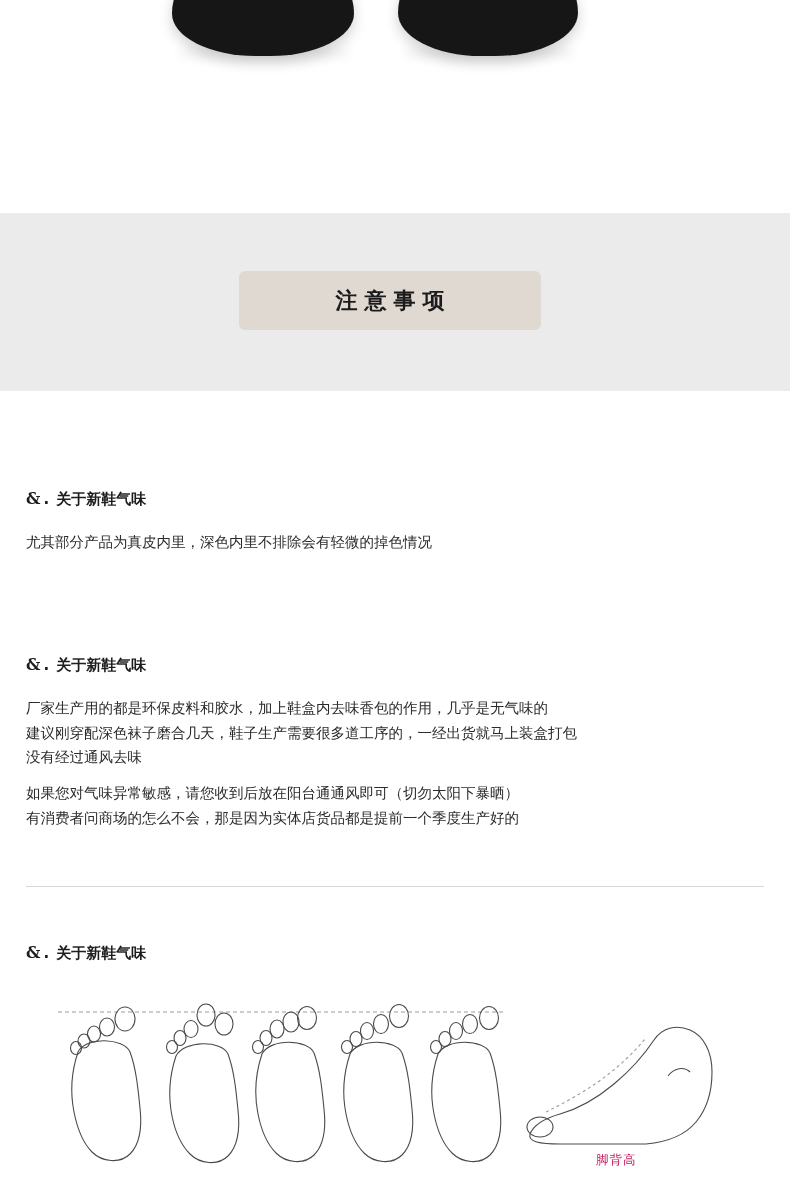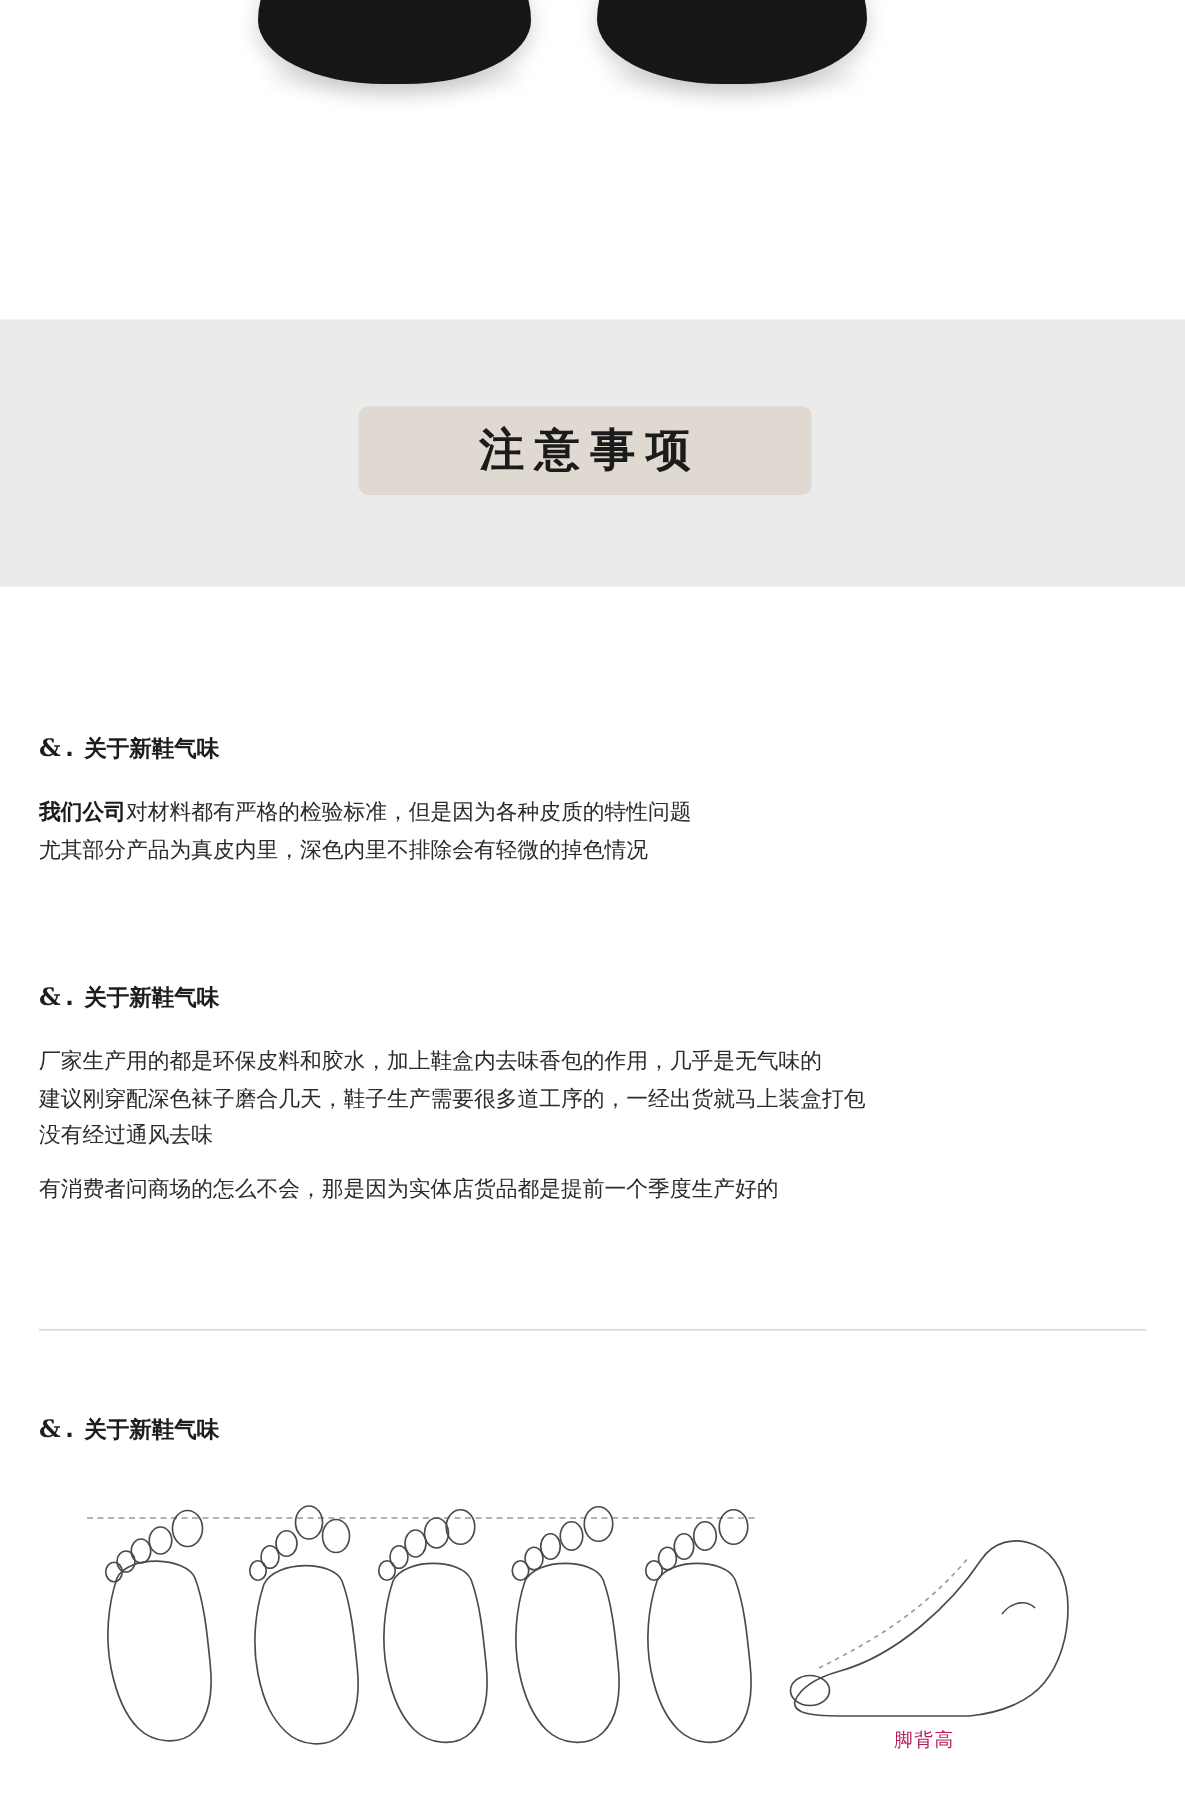--- a/index.html
+++ b/index.html
@@ -76,21 +76,21 @@
     height: 59px;
     background: #e0d9d1;
     border-radius: 6px;
     display: flex;
     align-items: center;
     justify-content: center;
   }
   .banner-pill span {
     font-family: "DejaVu Sans", sans-serif;
     font-weight: bold;
-    font-size: 30px;
+    font-size: 22px;
     letter-spacing: 7px;
     color: #1b1b1b;
     padding-left: 7px;
   }
 
   
   .content {
     position: absolute;
     top: 391px;
     left: 0;
@@ -186,35 +186,35 @@
   </div>
 
   <div class="content">
 
     <div class="sec-head s1-head">
       <span class="amp">&amp;</span>
       <span class="dot">.</span>
       <span>关于新鞋气味</span>
     </div>
     <div class="s1-body">
-      <div class="para"><b>我们公司</b>对材料都有严格的检验标准，但是因为各种皮质的特性问题</div>
       <div class="para">尤其部分产品为真皮内里，深色内里不排除会有轻微的掉色情况</div>
     </div>
 
     <div class="sec-head s2-head">
       <span class="amp">&amp;</span>
       <span class="dot">.</span>
       <span>关于新鞋气味</span>
     </div>
     <div class="s2-body">
       <div class="para">厂家生产用的都是环保皮料和胶水，加上鞋盒内去味香包的作用，几乎是无气味的</div>
       <div class="para">建议刚穿配深色袜子磨合几天，鞋子生产需要很多道工序的，一经出货就马上装盒打包</div>
       <div class="para">没有经过通风去味</div>
     </div>
     <div class="s2-body2">
+      <div class="para">如果您对气味异常敏感，请您收到后放在阳台通通风即可（切勿太阳下暴晒）</div>
       <div class="para">有消费者问商场的怎么不会，那是因为实体店货品都是提前一个季度生产好的</div>
     </div>
 
     <div class="divider"></div>
 
     <div class="sec-head s3-head">
       <span class="amp">&amp;</span>
       <span class="dot">.</span>
       <span>关于新鞋气味</span>
     </div>

